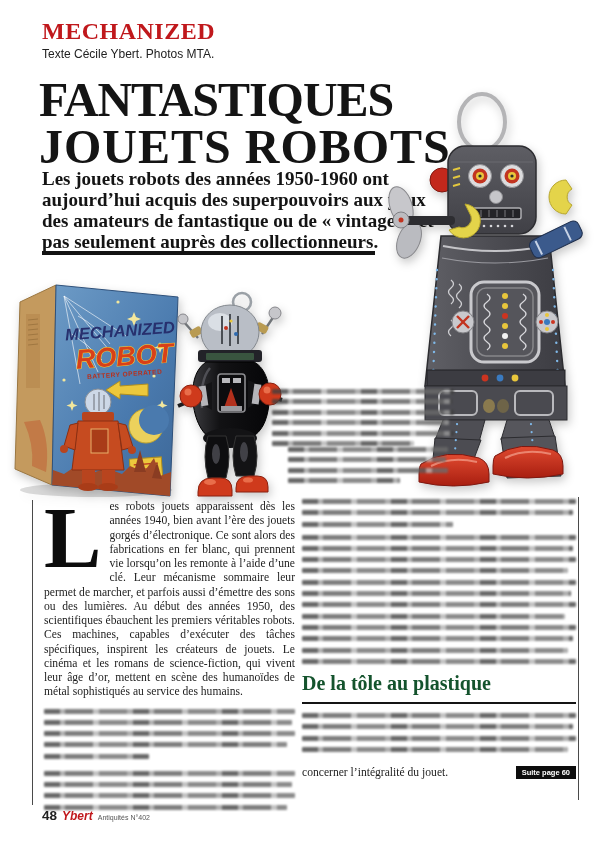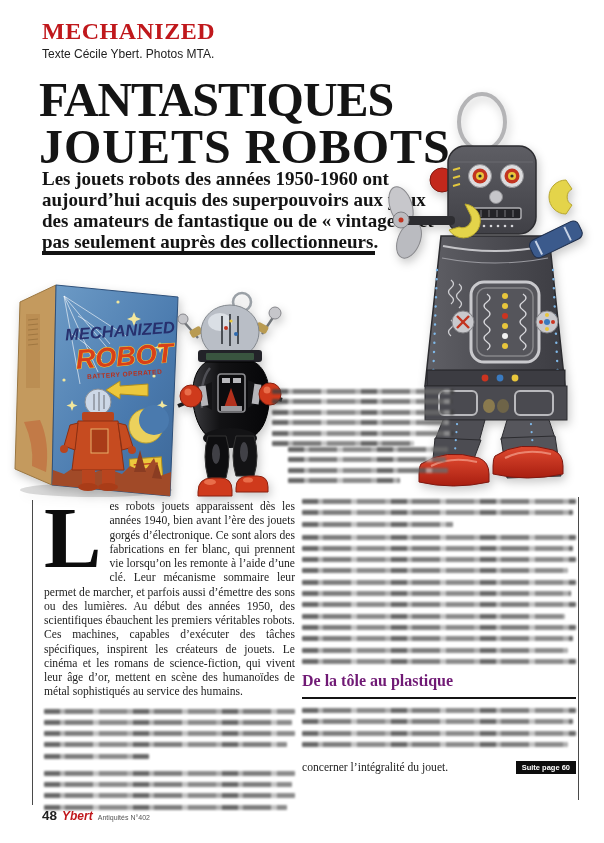--- a/index.html
+++ b/index.html
@@ -25,21 +25,21 @@
   .bodytext{font-size:11.6px;line-height:14.25px;text-align:justify;color:#1c1c1c;}
   .dropcap{float:left;font-size:86px;line-height:70px;font-weight:bold;color:#0c0c0c;
            padding:3px 8px 0 0;}
 
   
   .rl{height:5px;margin-bottom:6.3px;border-radius:1px;opacity:.78;filter:blur(1.1px);
       background:repeating-linear-gradient(90deg,#3f3f3f 0 16px,#9e9e9e 16px 21px,#5a5a5a 21px 49px,
                  #b3b3b3 49px 55px,#6b6b6b 55px 83px,#9a9a9a 83px 89px);}
   .capblock .rl{margin-bottom:5.4px;}
 
-  .subhead{font-weight:bold;font-size:16px;color:#701a75;border-bottom:2px solid #141414;
+  .subhead{font-weight:bold;font-size:20px;color:#14532d;border-bottom:2px solid #141414;
            padding:2px 0 7px 0;margin:4px 0 9px 0;}
   .closingrow{display:flex;justify-content:space-between;align-items:flex-end;margin-top:3px;}
   .closing{font-size:11.6px;color:#1c1c1c;margin-top:8px;}
   .badge{background:#0d0d0d;color:#fff;font-family:"Liberation Sans",sans-serif;font-size:7.5px;
          font-weight:bold;padding:2px 6px;line-height:9px;}
 
   
   .footer{left:42px;top:808px;display:flex;align-items:baseline;gap:5px;}
   .pageno{font-family:"Liberation Sans",sans-serif;font-weight:bold;font-size:13.5px;color:#222;}
   .mag{font-family:"Liberation Sans",sans-serif;font-weight:bold;font-style:italic;

